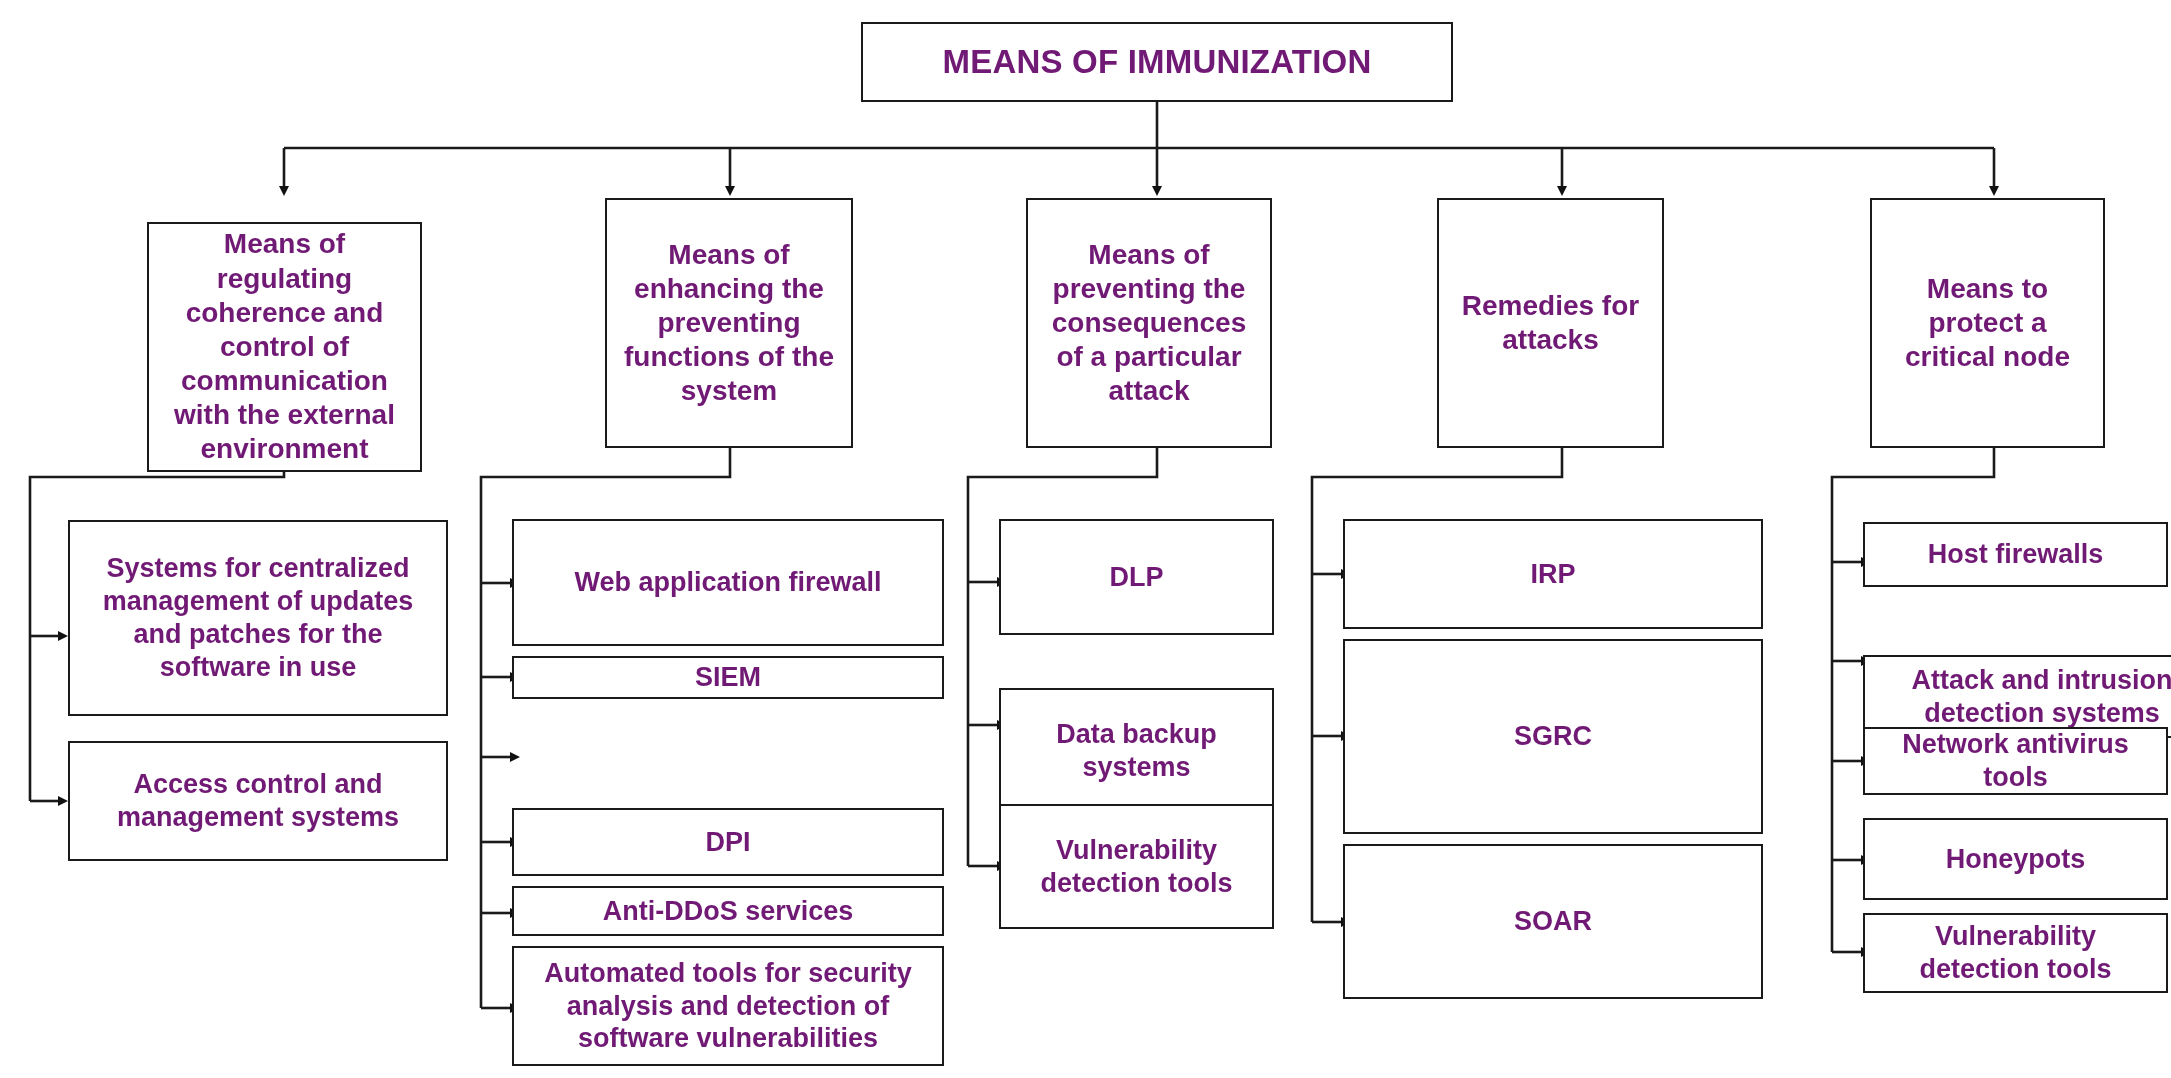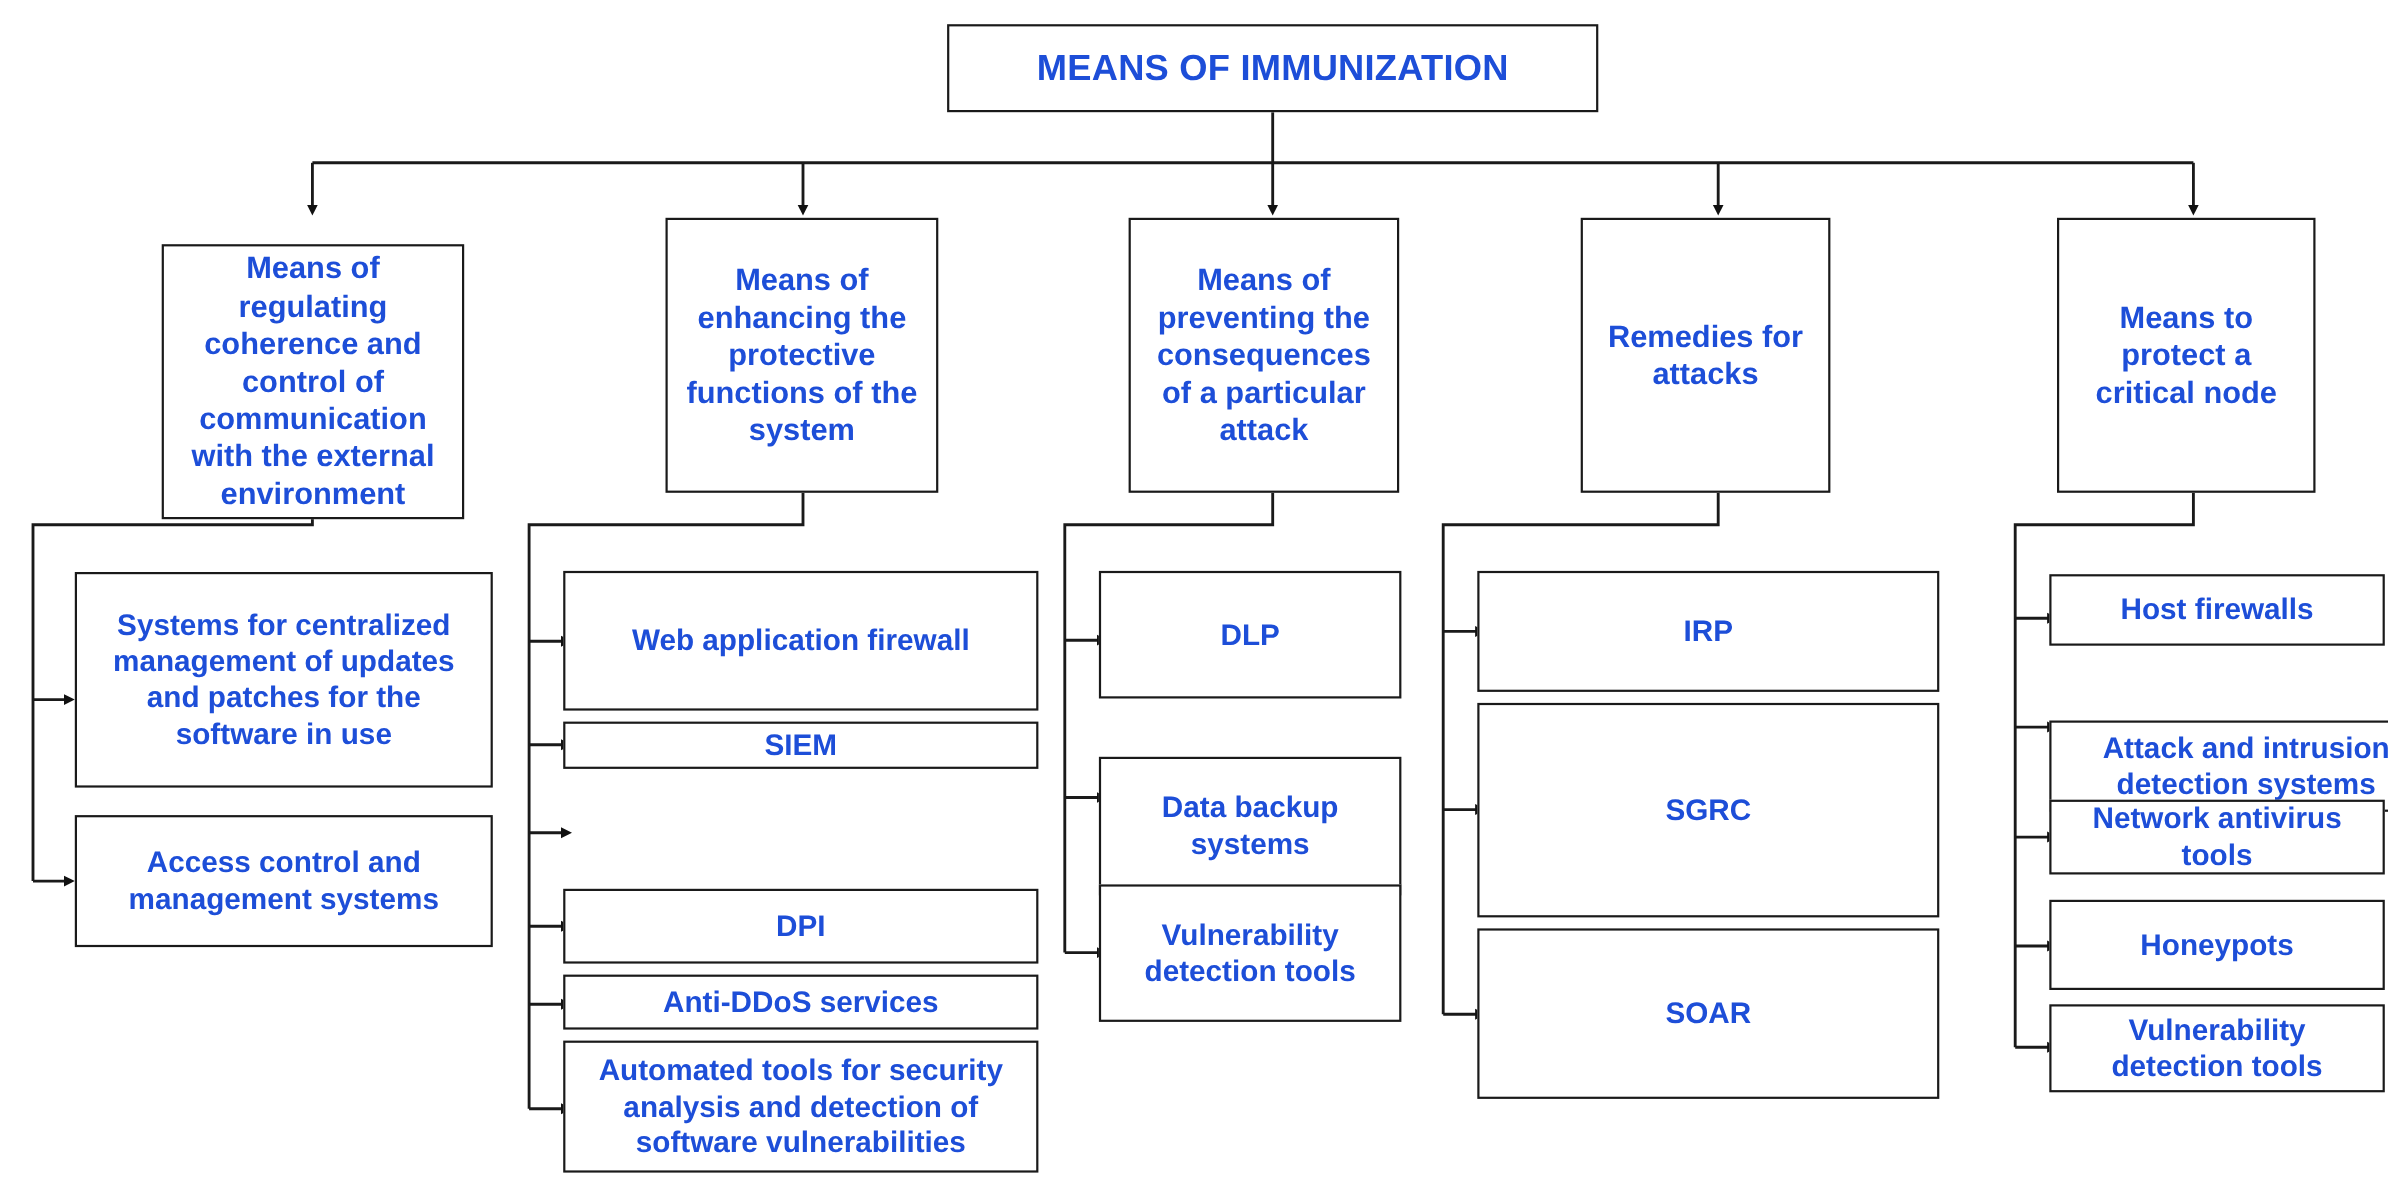--- a/index.html
+++ b/index.html
@@ -25,21 +25,21 @@
   }
   .node {
     position: absolute;
     box-sizing: border-box;
     background: #ffffff;
     border: 2.5px solid #1a1a1a;
     display: flex;
     align-items: center;
     justify-content: center;
     text-align: center;
-    color: #1d4ed8;
+    color: #701a75;
     font-weight: bold;
     line-height: 1.22;
     padding: 2px 8px;
     z-index: 2;
   }
   .node.root {
     font-size: 33px;
     letter-spacing: 0.2px;
     border-width: 2.5px;
   }
@@ -114,21 +114,21 @@
 
   <div class="node root" style="left:861px; top:22px; width:592px; height:80px;">
     <span>MEANS OF IMMUNIZATION</span>
   </div>
 
   <div class="node lvl2" style="left:147px; top:198px; width:275px; height:250px;margin-top:24px;">
     <span>Means of regulating coherence and control of communication with the external environment</span>
   </div>
 
   <div class="node lvl2" style="left:605px; top:198px; width:248px; height:250px;">
-    <span>Means of enhancing the protective functions of the system</span>
+    <span>Means of enhancing the preventing functions of the system</span>
   </div>
 
   <div class="node lvl2" style="left:1026px; top:198px; width:246px; height:250px;">
     <span>Means of preventing the consequences of a particular attack</span>
   </div>
 
   <div class="node lvl2" style="left:1437px; top:198px; width:227px; height:250px;">
     <span>Remedies for attacks</span>
   </div>
 

